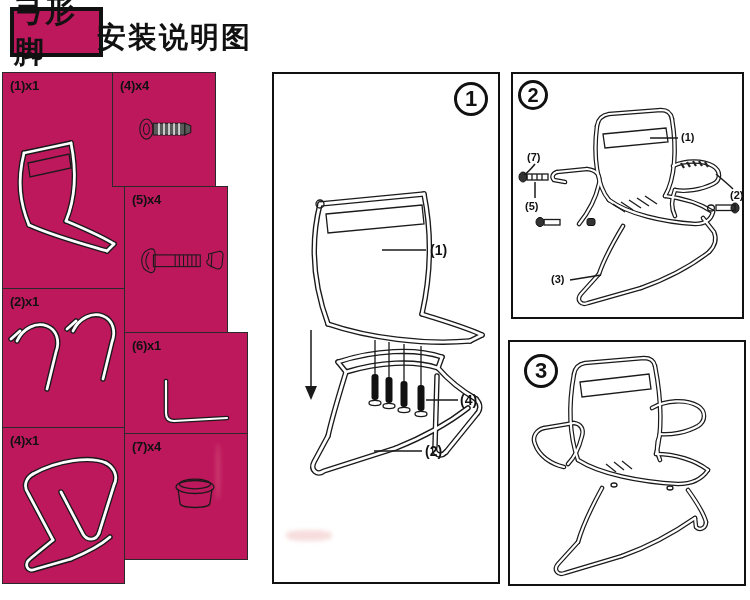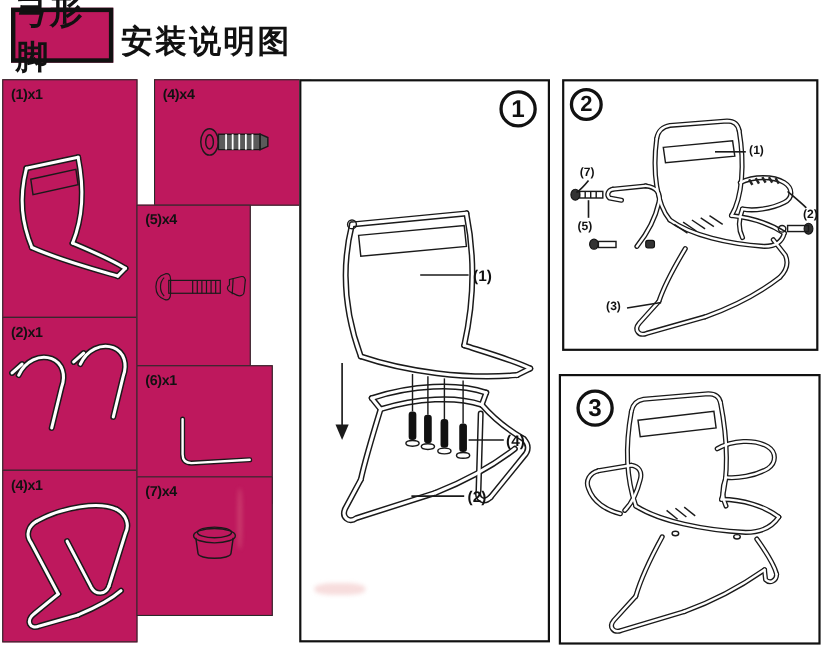--- a/index.html
+++ b/index.html
@@ -2,21 +2,21 @@
 <html><head>
 <meta charset="utf-8">
 <style>
   *{margin:0;padding:0;box-sizing:border-box}
   html,body{width:750px;height:600px;background:#fff;overflow:hidden}
   body{font-family:"Liberation Sans","DejaVu Sans",sans-serif;color:#111;position:relative}
   .abs{position:absolute}
   .title-box{left:10px;top:7px;width:93px;height:50px;border:4px solid #111;
     display:flex;align-items:center;justify-content:center;
     font-weight:bold;font-size:30px;letter-spacing:1px;background:#be185d}
-  .subtitle{left:110px;top:18px;font-size:29px;font-weight:bold;letter-spacing:2px}
+  .subtitle{left:97px;top:18px;font-size:29px;font-weight:bold;letter-spacing:2px}
   .pbox{position:absolute;border:1px solid #2a2a2a;background:#be185d}
   .plabel{position:absolute;left:7px;top:5px;font-size:13px;font-weight:bold;letter-spacing:-.3px}
   .panel{position:absolute;border:2px solid #111;background:#fff}
   .badge{position:absolute;border:3px solid #111;border-radius:50%;background:#fff;
     display:flex;align-items:center;justify-content:center;font-weight:bold;z-index:3}
   .badge.big{width:34px;height:34px;font-size:22px}
   .badge.med{width:30px;height:30px;font-size:20px}
   .callout{position:absolute;font-weight:bold;white-space:nowrap;z-index:2;background:transparent}
   .co14{font-size:14px}.co11{font-size:11px}
   svg.art{position:absolute;left:0;top:0;width:100%;height:100%;overflow:visible}
@@ -104,21 +104,21 @@
       <use href="#q3f" class="t"></use>
     <use href="#q3a" class="w"></use>
       <use href="#q3b" class="w"></use>
       <use href="#q3c" class="w"></use>
     <use href="#q3d" class="w"></use>
       <use href="#q3e" class="w"></use>
       <use href="#q3f" class="w"></use>
   </svg>
 </div>
 
-<div class="pbox" style="left:140px;top:72px;width:143px;height:115px">
+<div class="pbox" style="left:112px;top:72px;width:104px;height:115px">
   <div class="plabel">(4)x4</div>
   <svg class="art" viewBox="0 0 122 113">
     <path d="M48,49 L86,49 L86,63 L48,63 Z" fill="#5a5a5a" stroke="#1a1a1a" stroke-width="1.3"></path>
     <path d="M86,49 L93,52 L93,60 L86,63 Z" fill="#5a5a5a" stroke="#1a1a1a" stroke-width="1.3"></path>
     <g stroke="#fff" stroke-width="1.6">
       <line x1="55" y1="49" x2="55" y2="63"></line>
         <line x1="61" y1="49" x2="61" y2="63"></line>
       <line x1="67" y1="49" x2="67" y2="63"></line>
         <line x1="73" y1="49" x2="73" y2="63"></line>
       <line x1="79" y1="49" x2="79" y2="63"></line>

